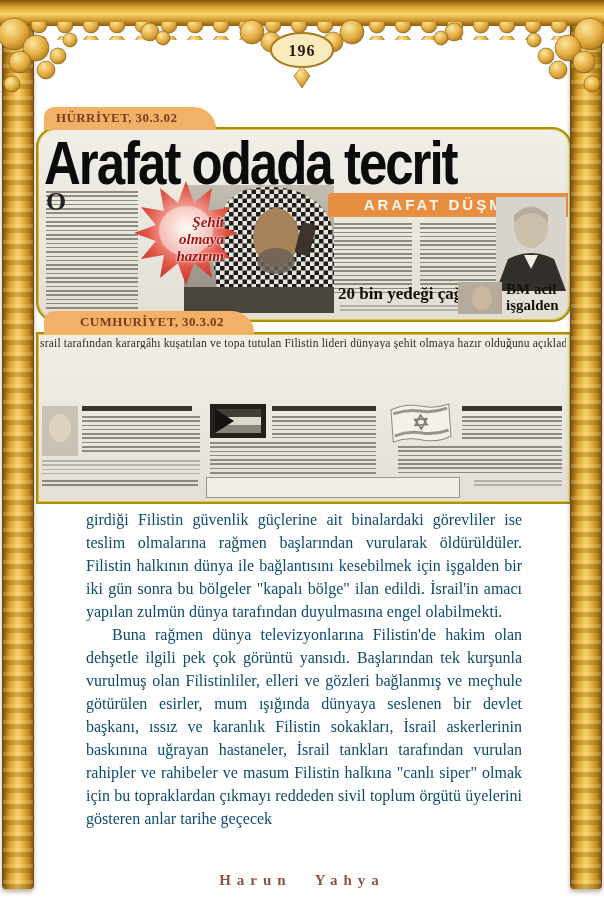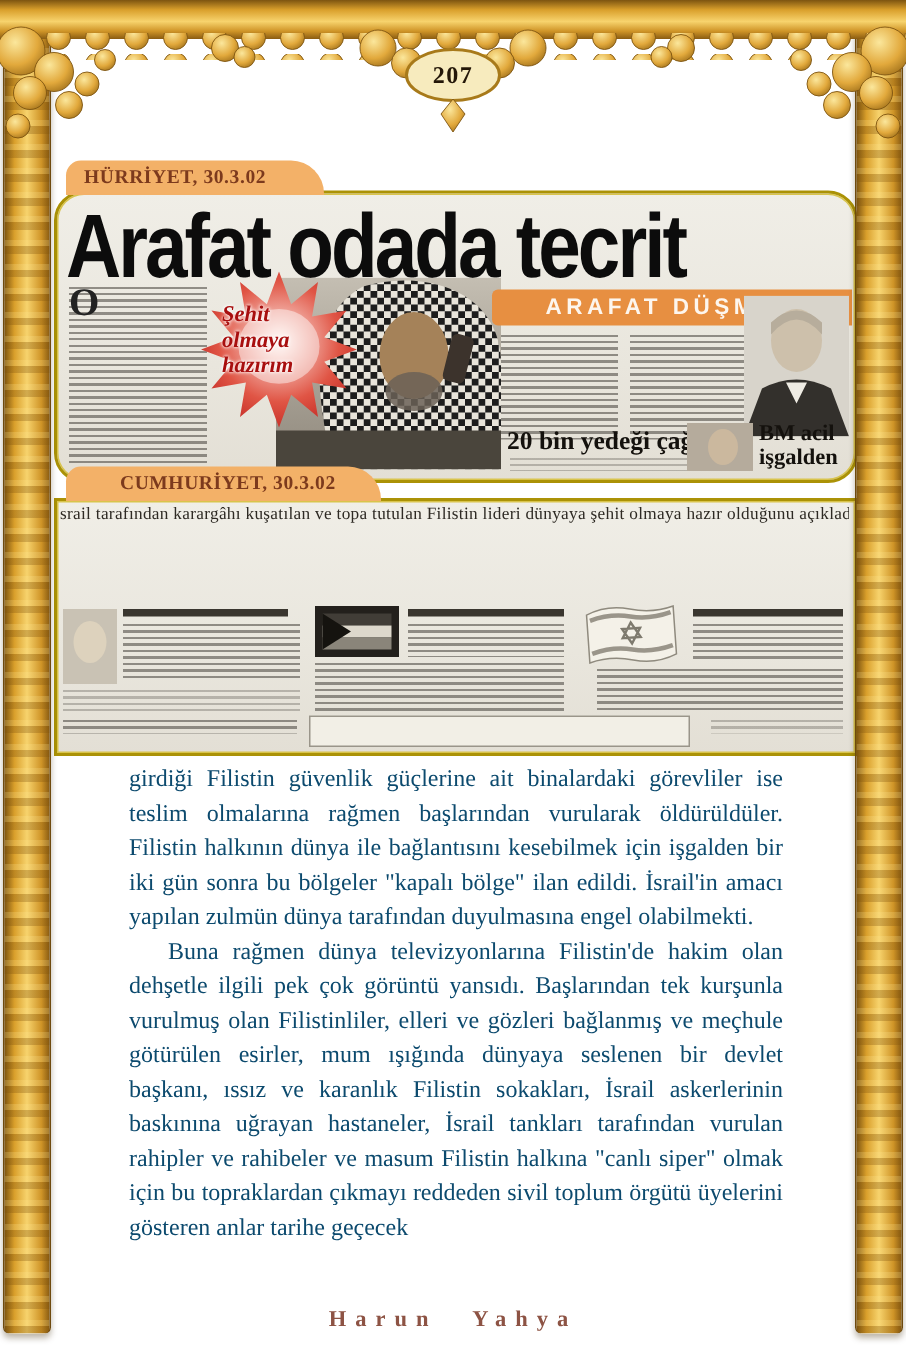--- a/index.html
+++ b/index.html
@@ -36,21 +36,21 @@
     background-image:repeating-linear-gradient(180deg, rgba(68,64,58,.55) 0 1.6px, rgba(0,0,0,0) 1.6px 4.3px);}
   .fx.light{opacity:.55;}
   .fxhead{position:absolute;background:#3a362f;height:5px;}
 
   
   .hl1{position:absolute;left:6px;top:0px;white-space:nowrap;color:#0c0c0c;
     font-family:"Liberation Sans",sans-serif;font-weight:bold;font-size:51px;
     letter-spacing:-2px;transform:scaleY(1.18);transform-origin:left top;}
   .dropcap{float:left;font:bold 26px "Liberation Serif",serif;color:#222;line-height:22px;margin-right:2px;}
   .starwrap{position:absolute;left:96px;top:52px;width:104px;height:104px;z-index:3;}
-  .startext{position:absolute;left:14px;top:21px;width:76px;text-align:left;
+  .startext{position:absolute;left:14px;top:33px;width:76px;text-align:right;
     font:bold italic 15px "Liberation Serif",serif;color:#a80f0f;line-height:17px;
     text-shadow:0 0 3px #ffffff,0 0 2px #ffffff;}
   .photo{position:absolute;overflow:hidden;}
   .banner{position:absolute;left:290px;top:64px;width:240px;height:24px;background:#e78f41;
     border-radius:4px 0 0 4px;color:#fdf6ee;font:bold 15px "Liberation Sans",sans-serif;
     letter-spacing:3px;text-align:center;line-height:24px;white-space:nowrap;overflow:hidden;}
   .sub1{position:absolute;left:300px;top:155px;font:bold 17px "Liberation Serif",serif;color:#14110d;}
   .sub2{position:absolute;left:468px;top:152px;width:60px;font:bold 15px "Liberation Serif",serif;
     color:#14110d;line-height:16px;}
 
@@ -132,21 +132,21 @@
       <circle cx="252" cy="32" r="12"></circle>
         <circle cx="271" cy="42" r="10"></circle>
       <circle cx="352" cy="32" r="12"></circle>
         <circle cx="333" cy="42" r="10"></circle>
       <circle cx="287" cy="52" r="9"></circle>
         <circle cx="317" cy="52" r="9"></circle>
     </g>
     <ellipse cx="302" cy="50" rx="31" ry="17" fill="#f7ebbe" stroke="#a87a1a" stroke-width="2"></ellipse>
     <path d="M302,66 l-8,10 8,12 8,-12 z" fill="url(#gr)" stroke="#7d5410" stroke-width=".6"></path>
   </svg>
-  <span class="pageno">207</span>
+  <span class="pageno">196</span>
 
   <div class="tab" style="left:44px;top:107px;">HÜRRİYET, 30.3.02</div>
 
   <div class="clip clip1">
     <div class="hl1">Arafat odada tecrit</div>
 
     <div style="position:absolute;left:8px;top:62px;width:92px;height:120px;">
       <span class="dropcap">O</span>
       <div class="fx" style="left:0;top:0;width:92px;height:120px;z-index:-1;"></div>
     </div>

